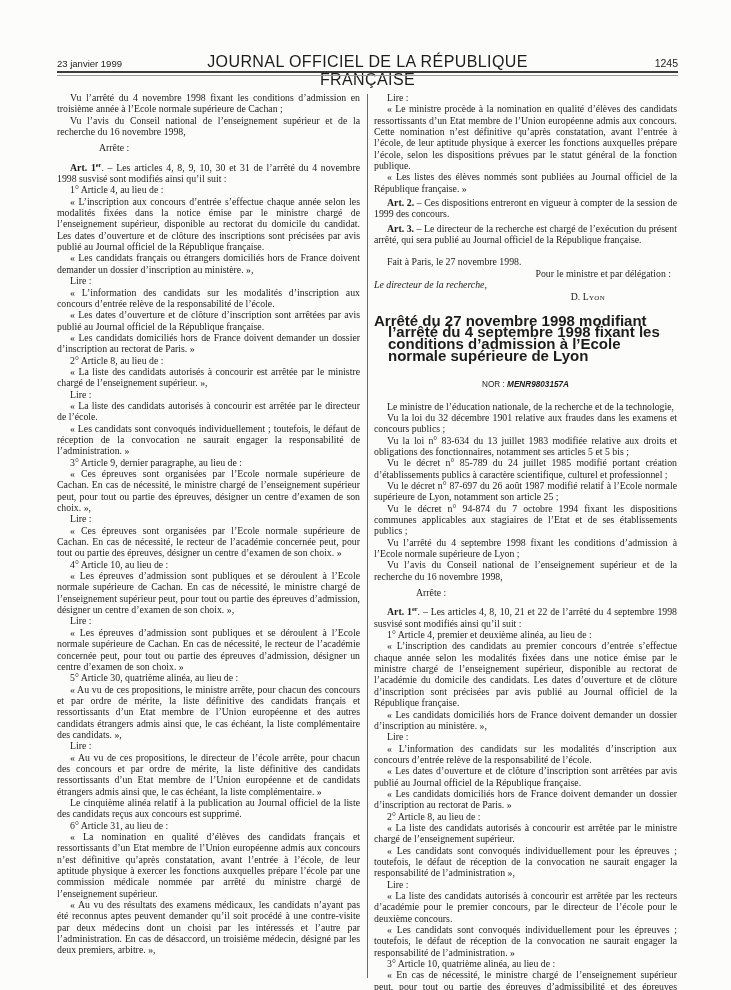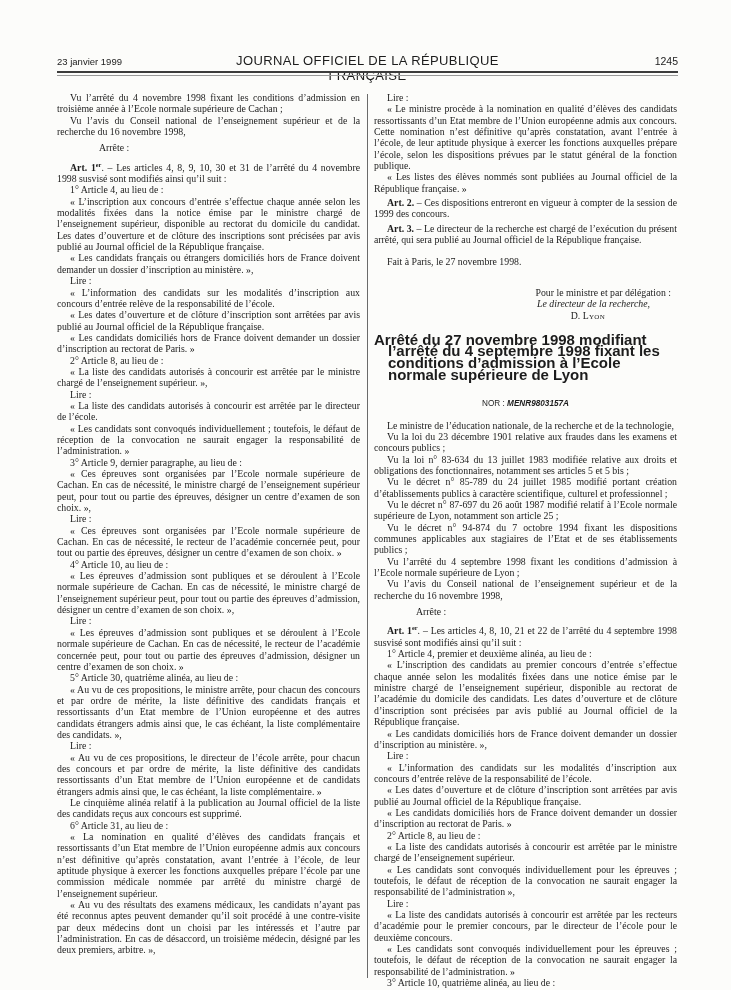--- a/index.html
+++ b/index.html
@@ -11,21 +11,21 @@
     font-family:"Liberation Serif",serif;
     overflow:hidden;
   }
   
   .header{
     position:absolute;top:53px;left:57px;right:53px;
     display:flex;align-items:baseline;
     font-family:"Liberation Sans",sans-serif;
   }
   .header .date{font-size:9.5px;width:150px;}
-  .header .title{flex:1;text-align:center;font-size:13px;letter-spacing:.4px;}
+  .header .title{flex:1;text-align:center;font-size:16px;letter-spacing:.4px;}
   .header .pagenum{width:150px;text-align:right;font-size:10.5px;}
   .header-rule{
     position:absolute;top:71px;left:57px;right:53px;height:2px;
     border-top:2px solid #3c3c3c;border-bottom:1px solid #9a9a9a;
   }
   
   .columns{
     position:absolute;top:92px;left:57px;right:53px;bottom:6px;
     display:flex;
   }
@@ -41,22 +41,22 @@
   .heading{
     font-family:"Liberation Sans",sans-serif;font-weight:bold;
     font-size:15px;line-height:11.6px;
     text-align:left;text-indent:-14px;padding-left:14px;
     margin:13px 0 5px;
   }
   .nor{
     font-family:"Liberation Sans",sans-serif;
     font-size:8.2px;text-align:center;text-indent:0;margin:18px 0 10px;
   }
-  .sig1{text-align:right;text-indent:0;padding-right:6px;margin-top:19px;}
-  .sig2{text-align:right;text-indent:0;padding-right:27px;font-style:italic;}
+  .sig1{text-align:right;text-indent:0;padding-right:6px;margin-top:0;}
+  .sig2{text-align:left;text-indent:0;padding-right:27px;font-style:italic;}
   .sig3{text-align:right;text-indent:0;padding-right:72px;}
   .fait{margin-top:11px;}
   
   .s-n{}
   .s-i{}
   .s-b{font-weight:bold;}
   .s-bi{font-weight:bold;font-style:italic;}
   .s-sc{font-variant:small-caps;letter-spacing:.3px;}
   .s-bsup{font-weight:bold;font-size:6.3px;vertical-align:4px;}
 </style>
@@ -114,21 +114,21 @@
         <p class="para"><span class="s-n">« Les listes des élèves nommés sont publiées au </span><span class="s-i">Journal officiel</span><span class="s-n"> de la République française. »</span></p>
         <p class="para sp-before"><span class="s-b">Art. 2.</span><span class="s-n"> – Ces dispositions entreront en vigueur à compter de la session de 1999 des concours.</span></p>
         <p class="para sp-before"><span class="s-b">Art. 3.</span><span class="s-n"> – Le directeur de la recherche est chargé de l’exécution du présent arrêté, qui sera publié au </span><span class="s-i">Journal officiel</span><span class="s-n"> de la République française.</span></p>
         <p class="para fait"><span class="s-n">Fait à Paris, le 27 novembre 1998.</span></p>
         <p class="para sig1"><span class="s-n">Pour le ministre et par délégation :</span></p>
         <p class="para sig2"><span class="s-n">Le directeur de la recherche,</span></p>
         <p class="para sig3"><span class="s-n">D. </span><span class="s-sc">Lyon</span></p>
         <p class="para heading"><span class="s-n">Arrêté du 27 novembre 1998 modifiant l’arrêté du 4 septembre 1998 fixant les conditions d’admission à l’Ecole normale supérieure de Lyon</span></p>
         <p class="para nor"><span class="s-n">NOR : </span><span class="s-bi">MENR9803157A</span></p>
         <p class="para"><span class="s-n">Le ministre de l’éducation nationale, de la recherche et de la technologie,</span></p>
-        <p class="para"><span class="s-n">Vu la loi du 23 décembre 1901 relative aux fraudes dans les examens et concours publics ;</span></p>
+        <p class="para"><span class="s-n">Vu la loi du 32 décembre 1901 relative aux fraudes dans les examens et concours publics ;</span></p>
         <p class="para"><span class="s-n">Vu la loi n° 83-634 du 13 juillet 1983 modifiée relative aux droits et obligations des fonctionnaires, notamment ses articles 5 et 5 </span><span class="s-i">bis</span><span class="s-n"> ;</span></p>
         <p class="para"><span class="s-n">Vu le décret n° 85-789 du 24 juillet 1985 modifié portant création d’établissements publics à caractère scientifique, culturel et professionnel ;</span></p>
         <p class="para"><span class="s-n">Vu le décret n° 87-697 du 26 août 1987 modifié relatif à l’Ecole normale supérieure de Lyon, notamment son article 25 ;</span></p>
         <p class="para"><span class="s-n">Vu le décret n° 94-874 du 7 octobre 1994 fixant les dispositions communes applicables aux stagiaires de l’Etat et de ses établissements publics ;</span></p>
         <p class="para"><span class="s-n">Vu l’arrêté du 4 septembre 1998 fixant les conditions d’admission à l’Ecole normale supérieure de Lyon ;</span></p>
         <p class="para"><span class="s-n">Vu l’avis du Conseil national de l’enseignement supérieur et de la recherche du 16 novembre 1998,</span></p>
         <p class="para arrete"><span class="s-n">Arrête :</span></p>
         <p class="para sp-before"><span class="s-b">Art. 1</span><span class="s-bsup">er</span><span class="s-n">. – Les articles 4, 8, 10, 21 et 22 de l’arrêté du 4 septembre 1998 susvisé sont modifiés ainsi qu’il suit :</span></p>
         <p class="para"><span class="s-n">1° Article 4, premier et deuxième alinéa, au lieu de :</span></p>
         <p class="para"><span class="s-n">« L’inscription des candidats au premier concours d’entrée s’effectue chaque année selon les modalités fixées dans une notice émise par le ministre chargé de l’enseignement supérieur, disponible au rectorat de l’académie du domicile des candidats. Les dates d’ouverture et de clôture d’inscription sont précisées par avis publié au </span><span class="s-i">Journal officiel</span><span class="s-n"> de la République française.</span></p>

